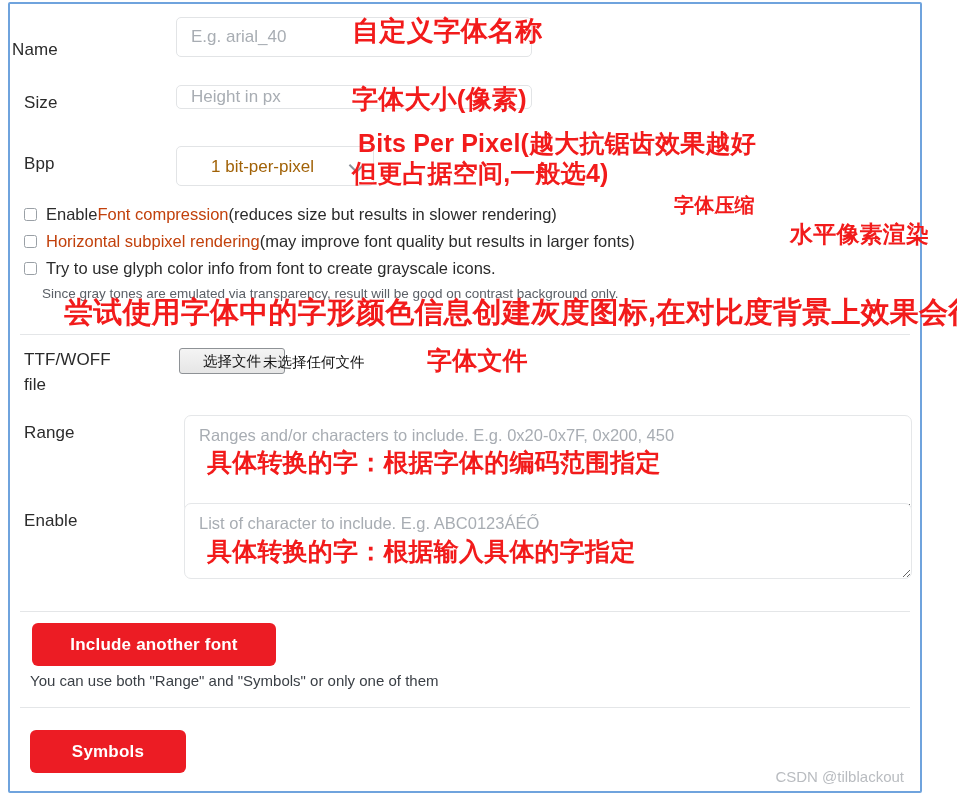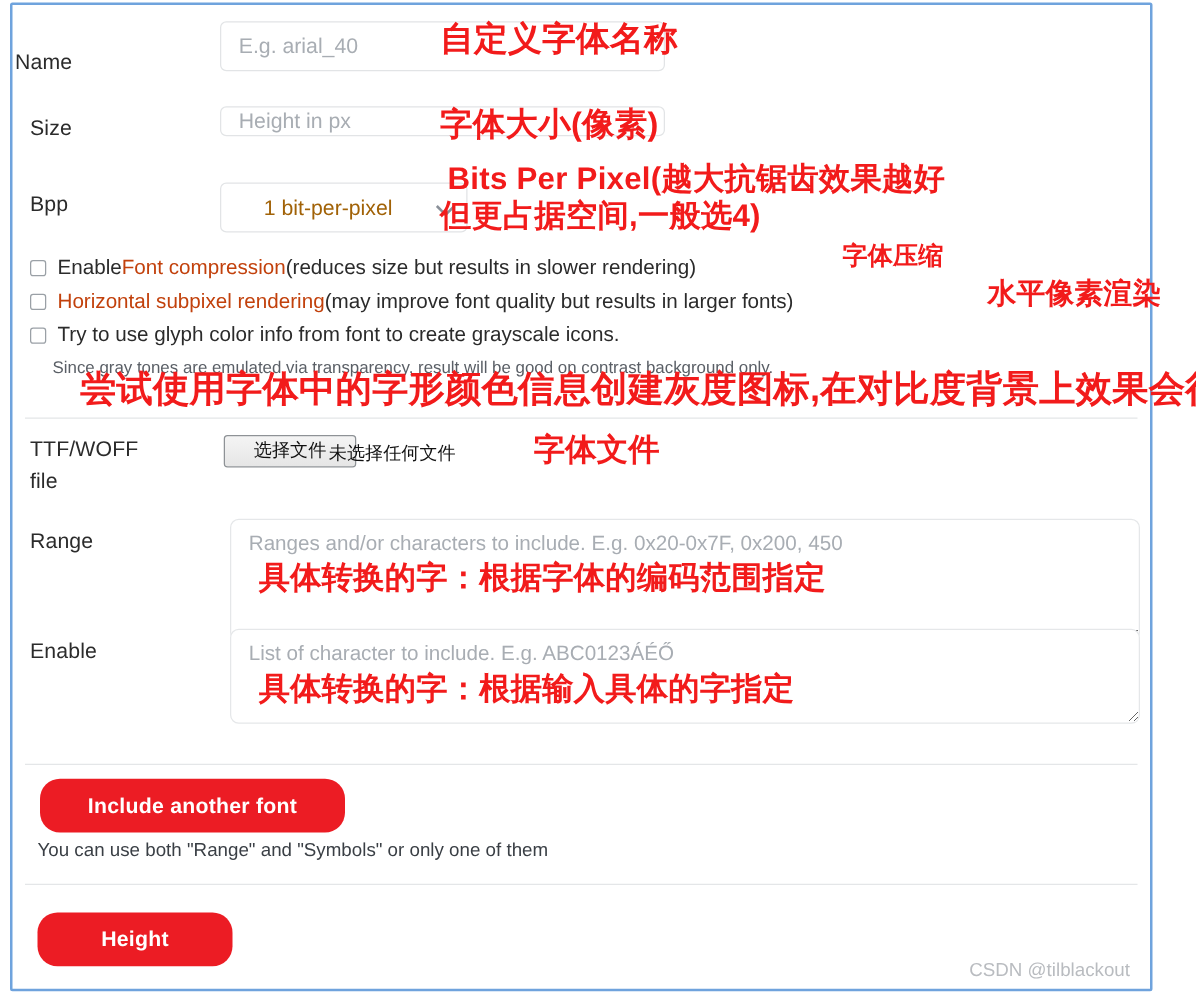--- a/index.html
+++ b/index.html
@@ -136,21 +136,21 @@
     white-space: nowrap;
   }
 
   
   .redbtn {
     position: absolute;
     box-sizing: border-box;
     background: #ec1c24;
     color: #ffffff;
     border: none;
-    border-radius: 16px;
+    border-radius: 6px;
     font-family: "Liberation Sans", sans-serif;
     font-weight: bold;
     font-size: 17px;
     letter-spacing: .2px;
     cursor: pointer;
     text-align: center;
   }
 
   .note {
     position: absolute;
@@ -239,21 +239,21 @@
   <textarea class="tarea" rows="3" style="left: 174px; top: 499px; width: 728px; height: 76px;" placeholder="List of character to include. E.g. ABC0123ÁÉŐ"></textarea>
 
   <div class="hr" style="left:10px; top:607px; width:890px;"></div>
 
   <button class="redbtn" style="left:22px; top:619px; width:244px; height:43px;">Include another font</button>
 
   <div class="note" style="left:20px; top:668px;">You can use both "Range" and "Symbols" or only one of them</div>
 
   <div class="hr" style="left:10px; top:703px; width:890px;"></div>
 
-  <button class="redbtn" style="left:20px; top:726px; width:156px; height:43px;">Height</button>
+  <button class="redbtn" style="left:20px; top:726px; width:156px; height:43px;">Symbols</button>
 
   <div class="watermark">CSDN @tilblackout</div>
 </div>
 
 <div class="anno" style="left:352px; top:16px; font-size:27px;">自定义字体名称</div>
 
 <div class="anno" style="left:352px; top:85px; font-size:26px;">字体大小(像素)</div>
 
 <div class="anno" style="left:358px; top:129px; font-size:25px;">Bits Per Pixel(越大抗锯齿效果越好</div>
 <div class="anno" style="left:352px; top:159px; font-size:25px;">但更占据空间,一般选4)</div>

